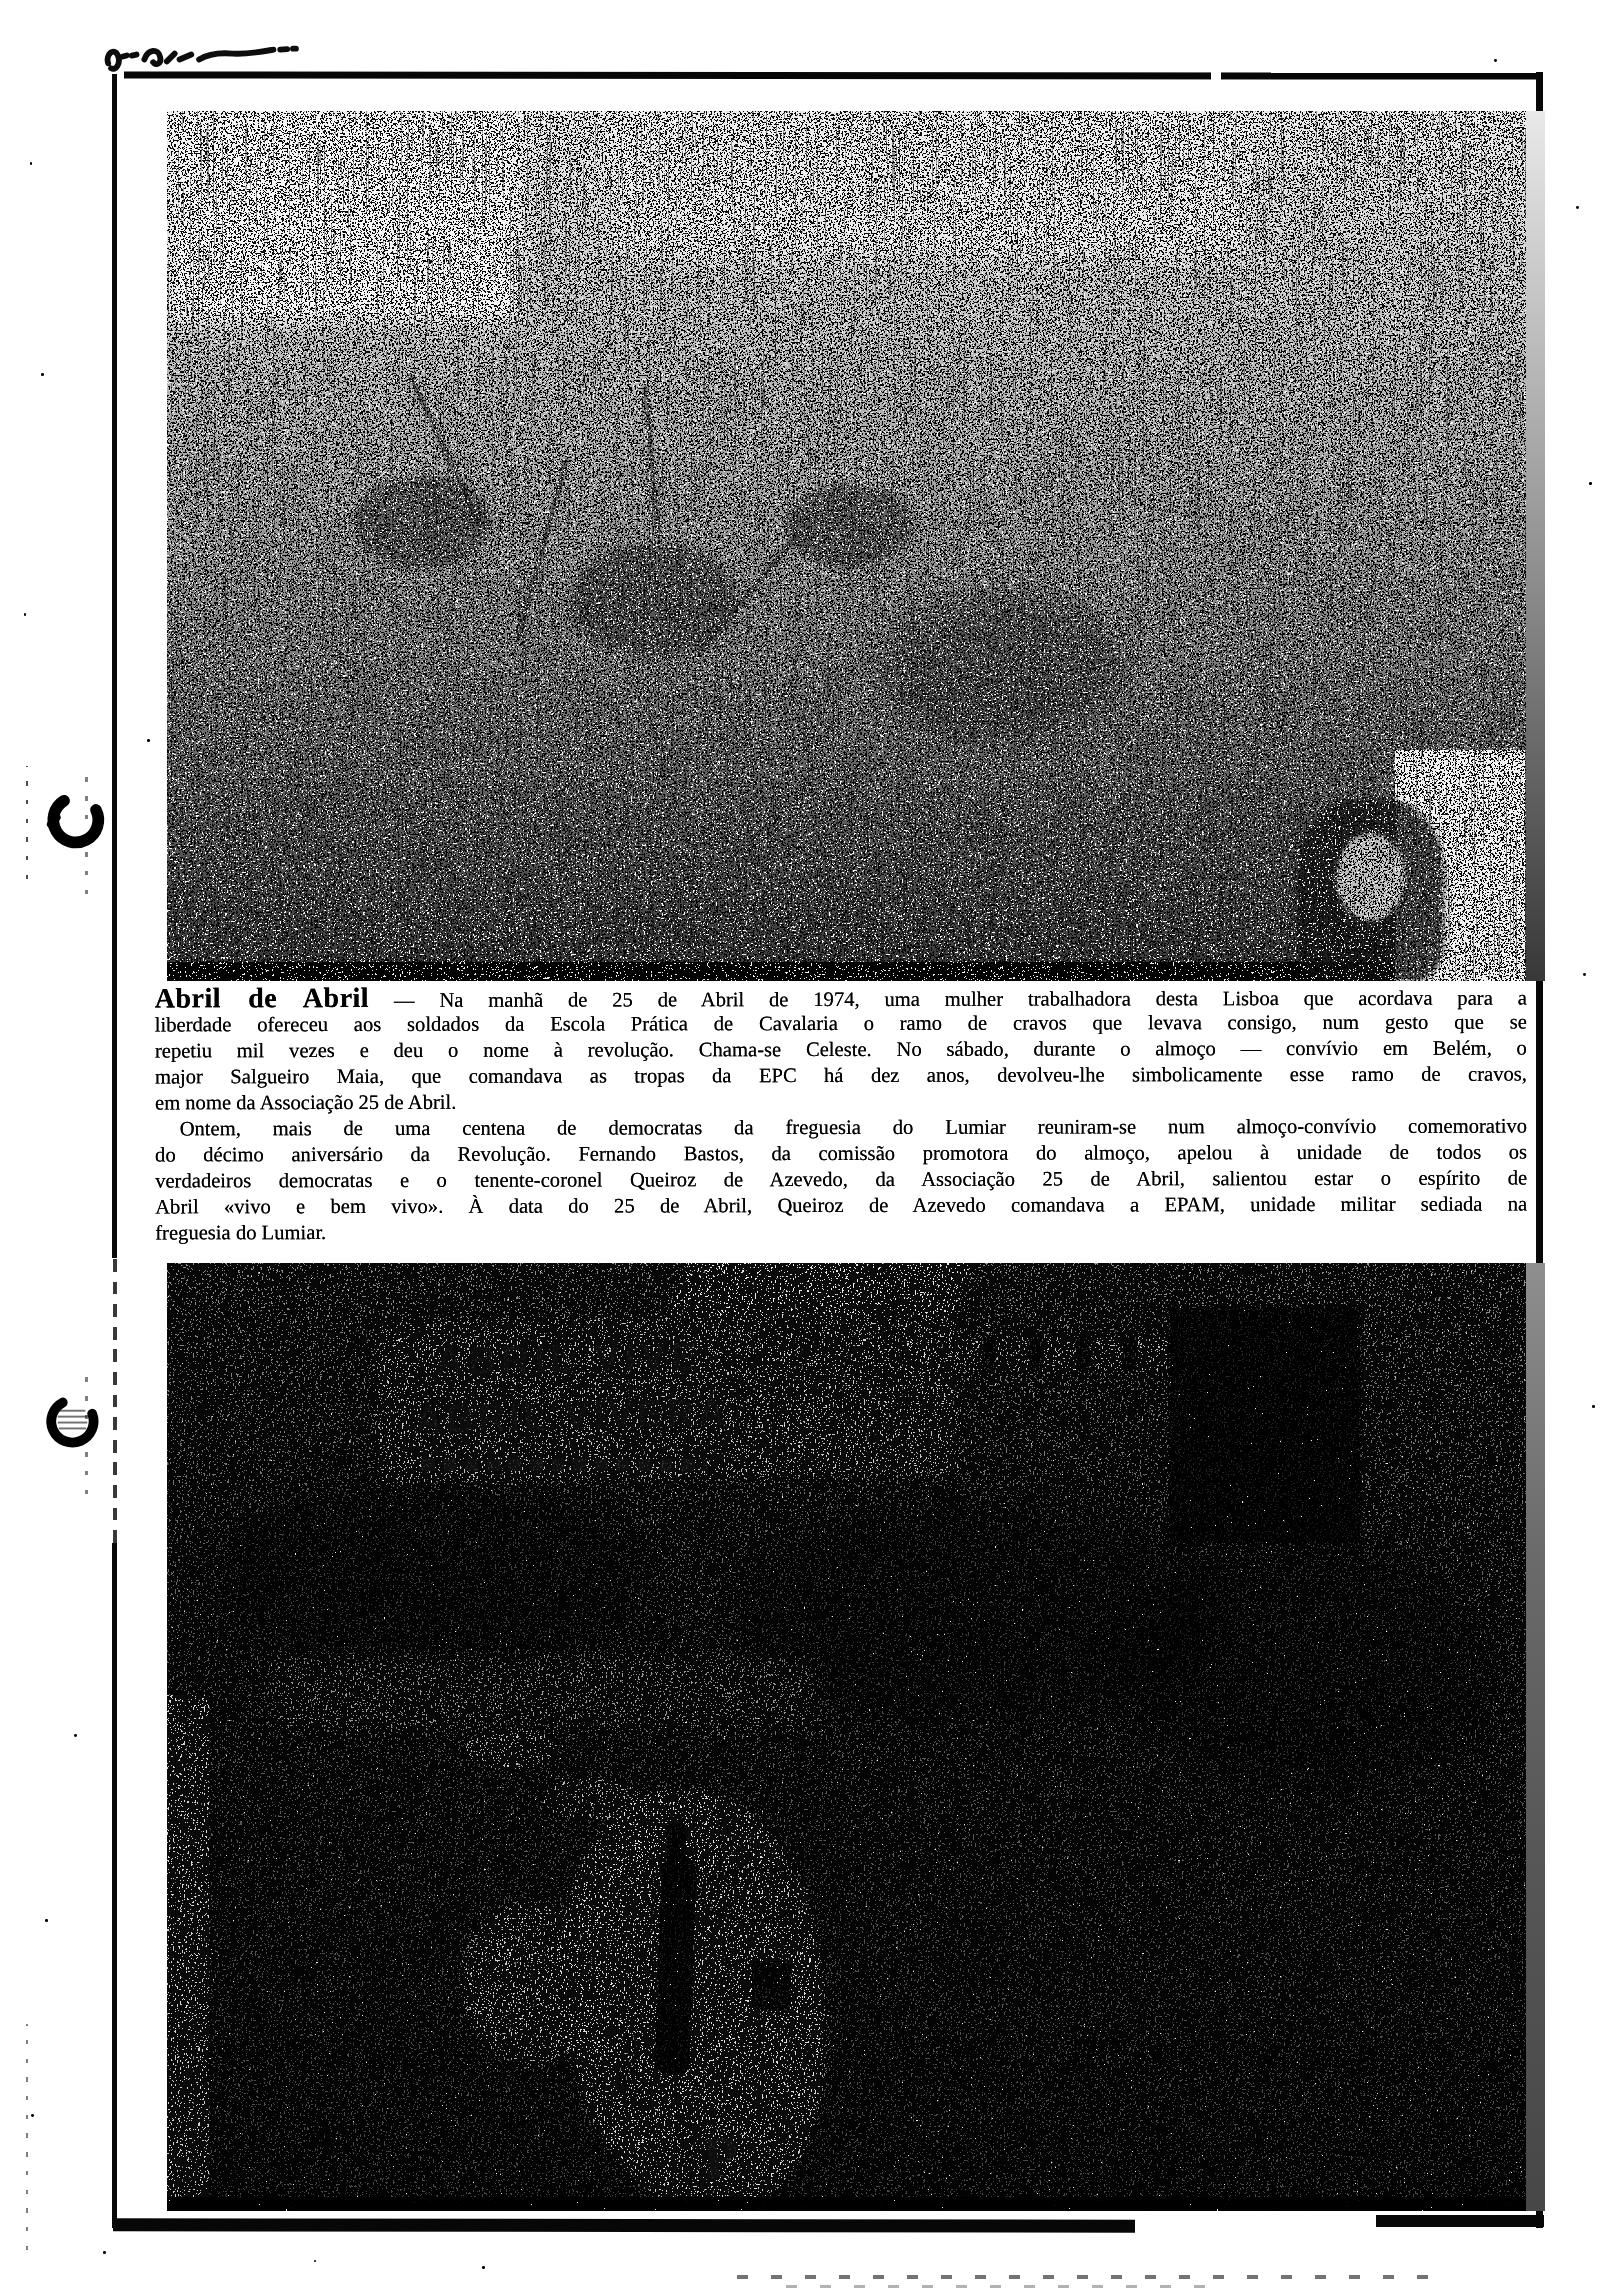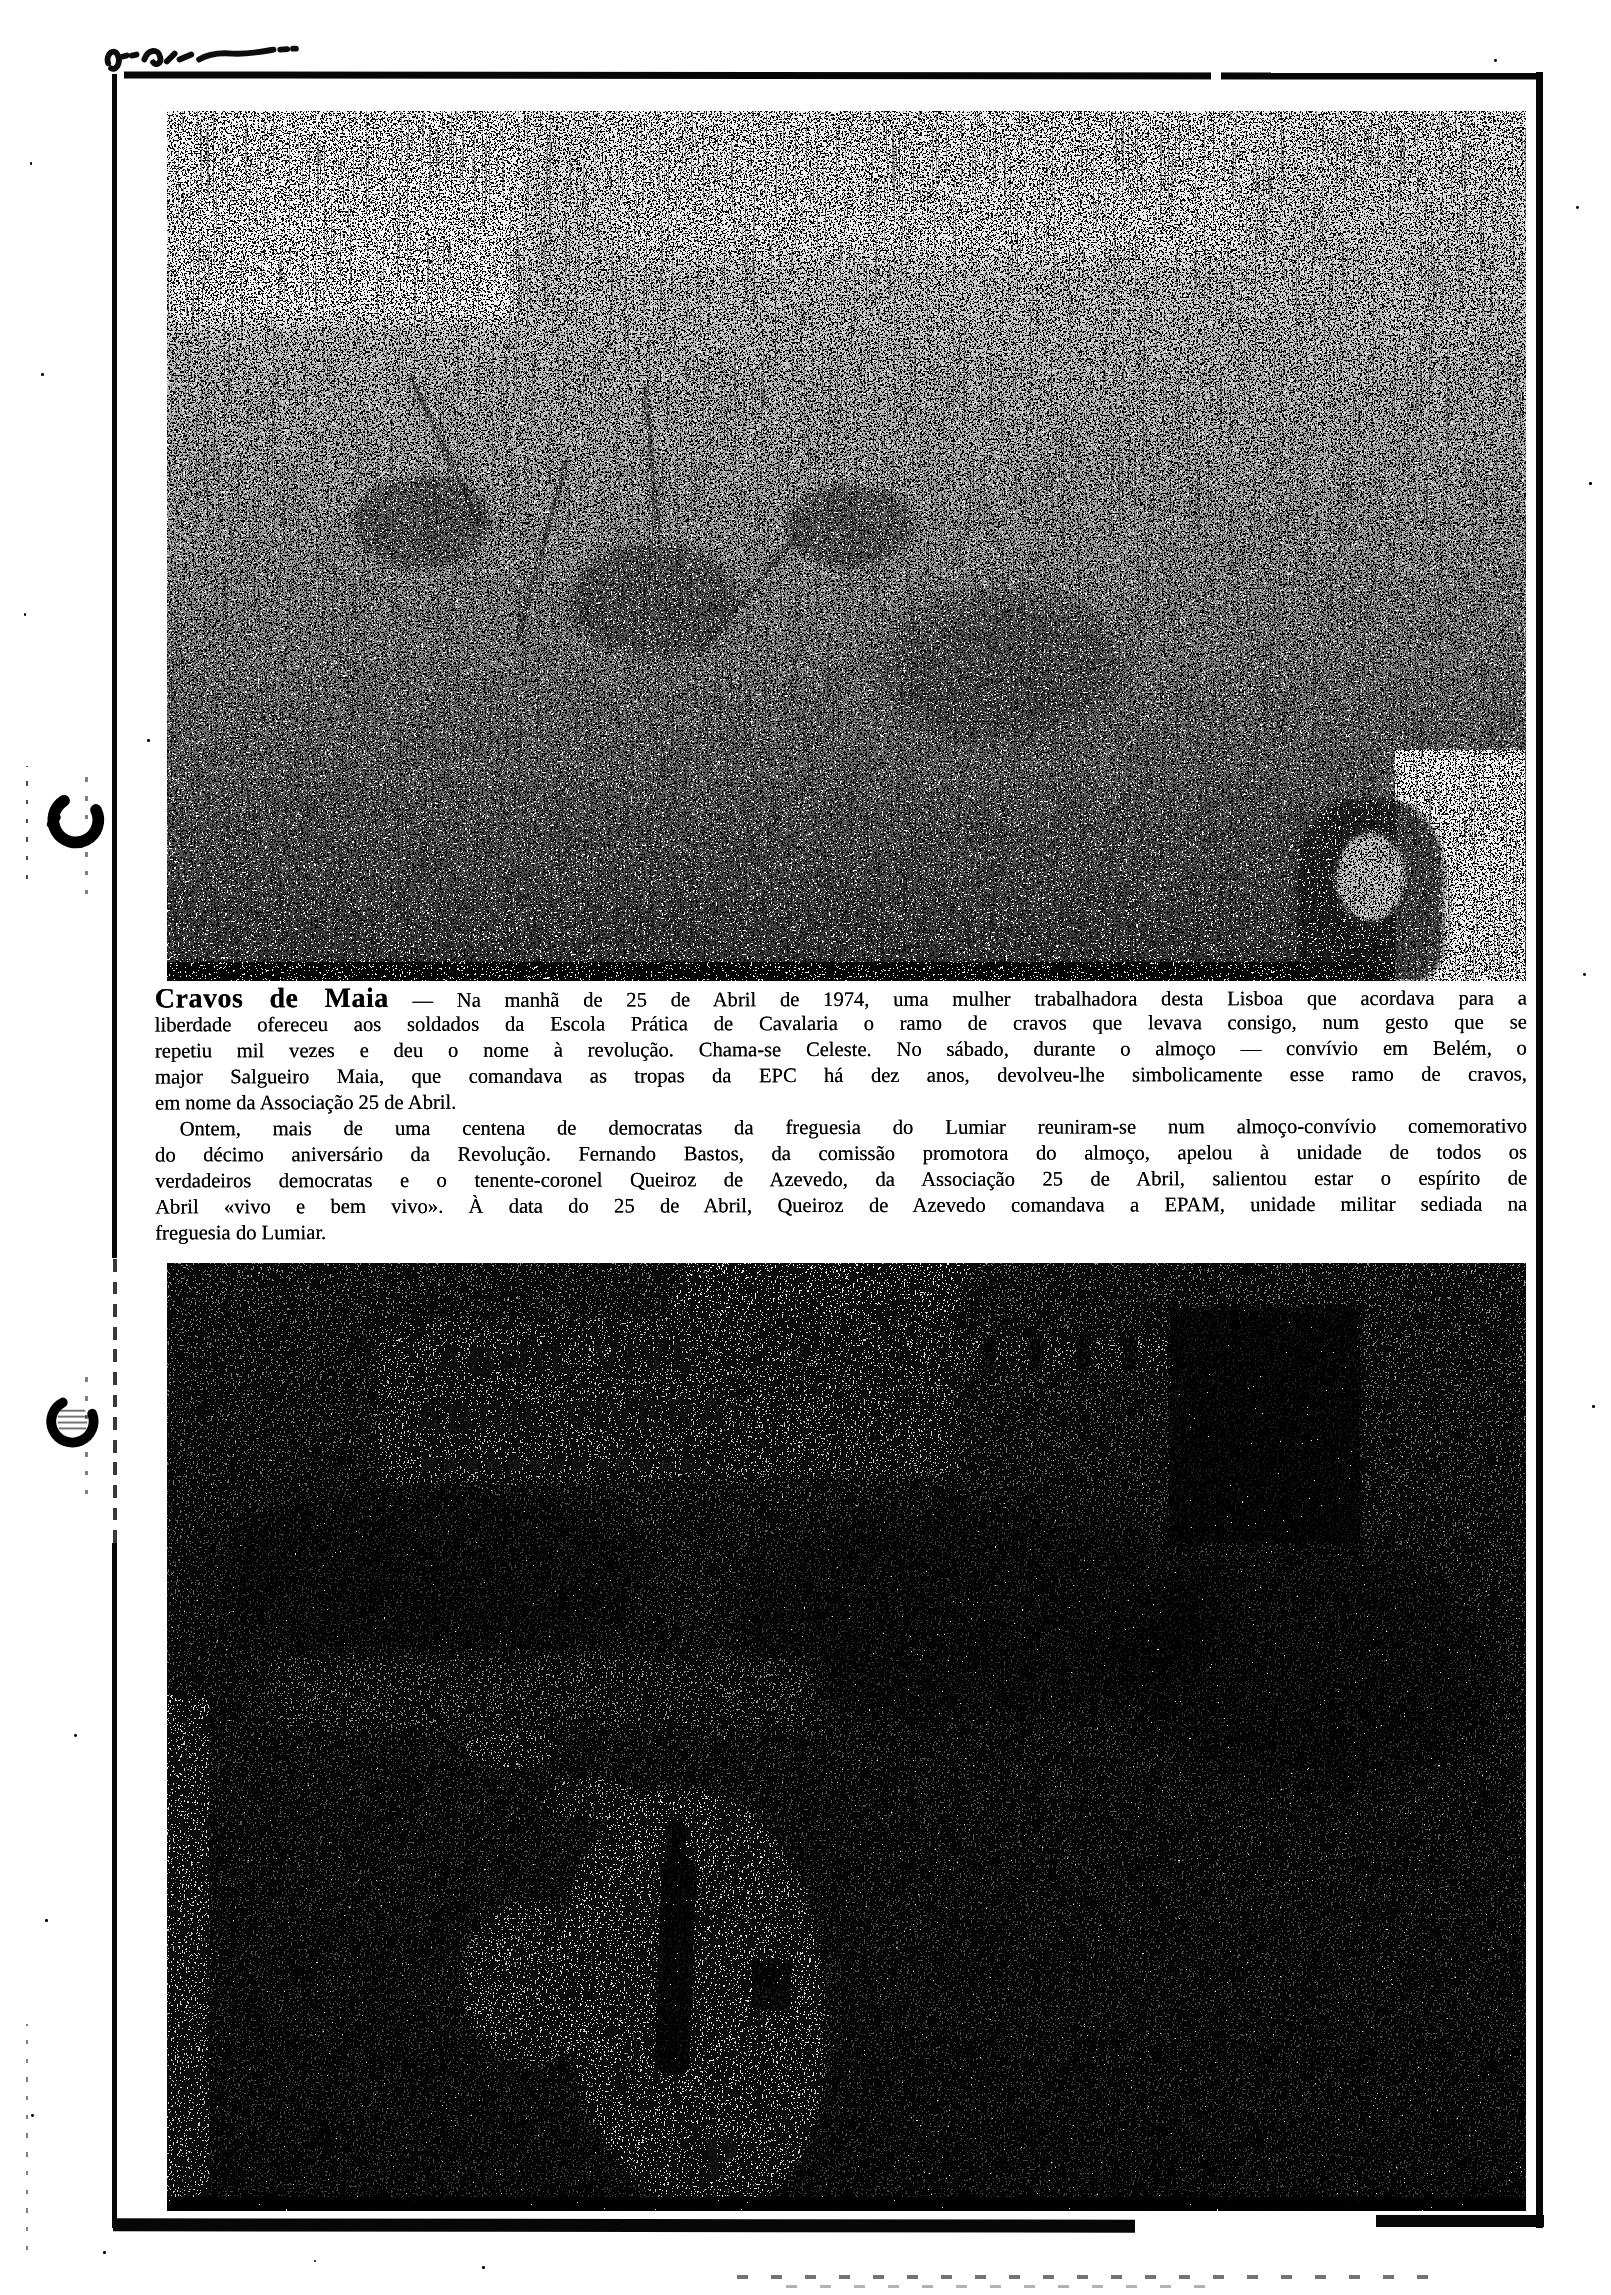--- a/index.html
+++ b/index.html
@@ -13,21 +13,21 @@
   
   .article{position:absolute;left:155px;top:984px;width:1372px;
     font-size:20.6px;line-height:26px;transform:rotate(-0.12deg);
     text-shadow:0 0 0.6px rgba(0,0,0,.85);}
   .jline{display:block;height:26px;line-height:26px;text-align:justify;
     -moz-text-align-last:justify;text-align-last:justify;white-space:nowrap;}
   .lline{display:block;height:26px;line-height:26px;text-align:left;white-space:nowrap;}
   .indent{padding-left:24.6px;}
   .headline{font-weight:bold;font-size:28px;letter-spacing:0.5px;line-height:26px;}
   
-  .photo{position:absolute;overflow:hidden;}
+  .photo{position:absolute;overflow:hidden;padding-left:19px;}
   .photo .layer{position:absolute;}
   .noise-svg{position:absolute;left:0;top:0;}
   
   .banner-text{position:absolute;font-family:"Liberation Sans",sans-serif;font-weight:bold;
     color:#0e0e0e;opacity:.88;filter:blur(0.5px);white-space:nowrap;}
   .cloth-letter{position:absolute;font-family:"Liberation Serif",serif;font-weight:bold;
     color:#101010;opacity:.85;filter:blur(0.5px);}
   
   .speck{position:absolute;background:#000;border-radius:50%;}
   .dotcol{position:absolute;opacity:.7;
@@ -127,21 +127,21 @@
     <div class="layer" style="left:1169px;top:722px;width:69px;height:88px;background:#d6d6d6;opacity:.85;filter:blur(2px);border-radius:50%"></div>
     <svg class="noise-svg" width="1359" height="870" viewBox="0 0 2765 1770">
       <rect width="2765" height="1770" filter="url(#streaks)" opacity="0.35"></rect>
       <rect width="2765" height="1770" filter="url(#speck-w30)" opacity="0.95"></rect>
       <rect width="2765" height="1770" filter="url(#speck-b45)" opacity="0.95"></rect>
     </svg>
   </div>
 
   <div class="article">
     <div class="jline">
-      <span class="headline">Cravos de Maia</span>
+      <span class="headline">Abril de Abril</span>
       <span>— Na manhã de 25 de Abril de 1974, uma mulher trabalhadora desta Lisboa que acordava para a</span>
     </div>
     <div class="jline">liberdade ofereceu aos soldados da Escola Prática de Cavalaria o ramo de cravos que levava consigo, num gesto que se</div>
     <div class="jline">repetiu mil vezes e deu o nome à revolução. Chama-se Celeste. No sábado, durante o almoço — convívio em Belém, o</div>
     <div class="jline">major Salgueiro Maia, que comandava as tropas da EPC há dez anos, devolveu-lhe simbolicamente esse ramo de cravos,</div>
     <div class="lline">em nome da Associação 25 de Abril.</div>
     <div class="jline indent">Ontem, mais de uma centena de democratas da freguesia do Lumiar reuniram-se num almoço-convívio comemorativo</div>
     <div class="jline">do décimo aniversário da Revolução. Fernando Bastos, da comissão promotora do almoço, apelou à unidade de todos os</div>
     <div class="jline">verdadeiros democratas e o tenente-coronel Queiroz de Azevedo, da Associação 25 de Abril, salientou estar o espírito de</div>
     <div class="jline">Abril «vivo e bem vivo». À data do 25 de Abril, Queiroz de Azevedo comandava a EPAM, unidade militar sediada na</div>

